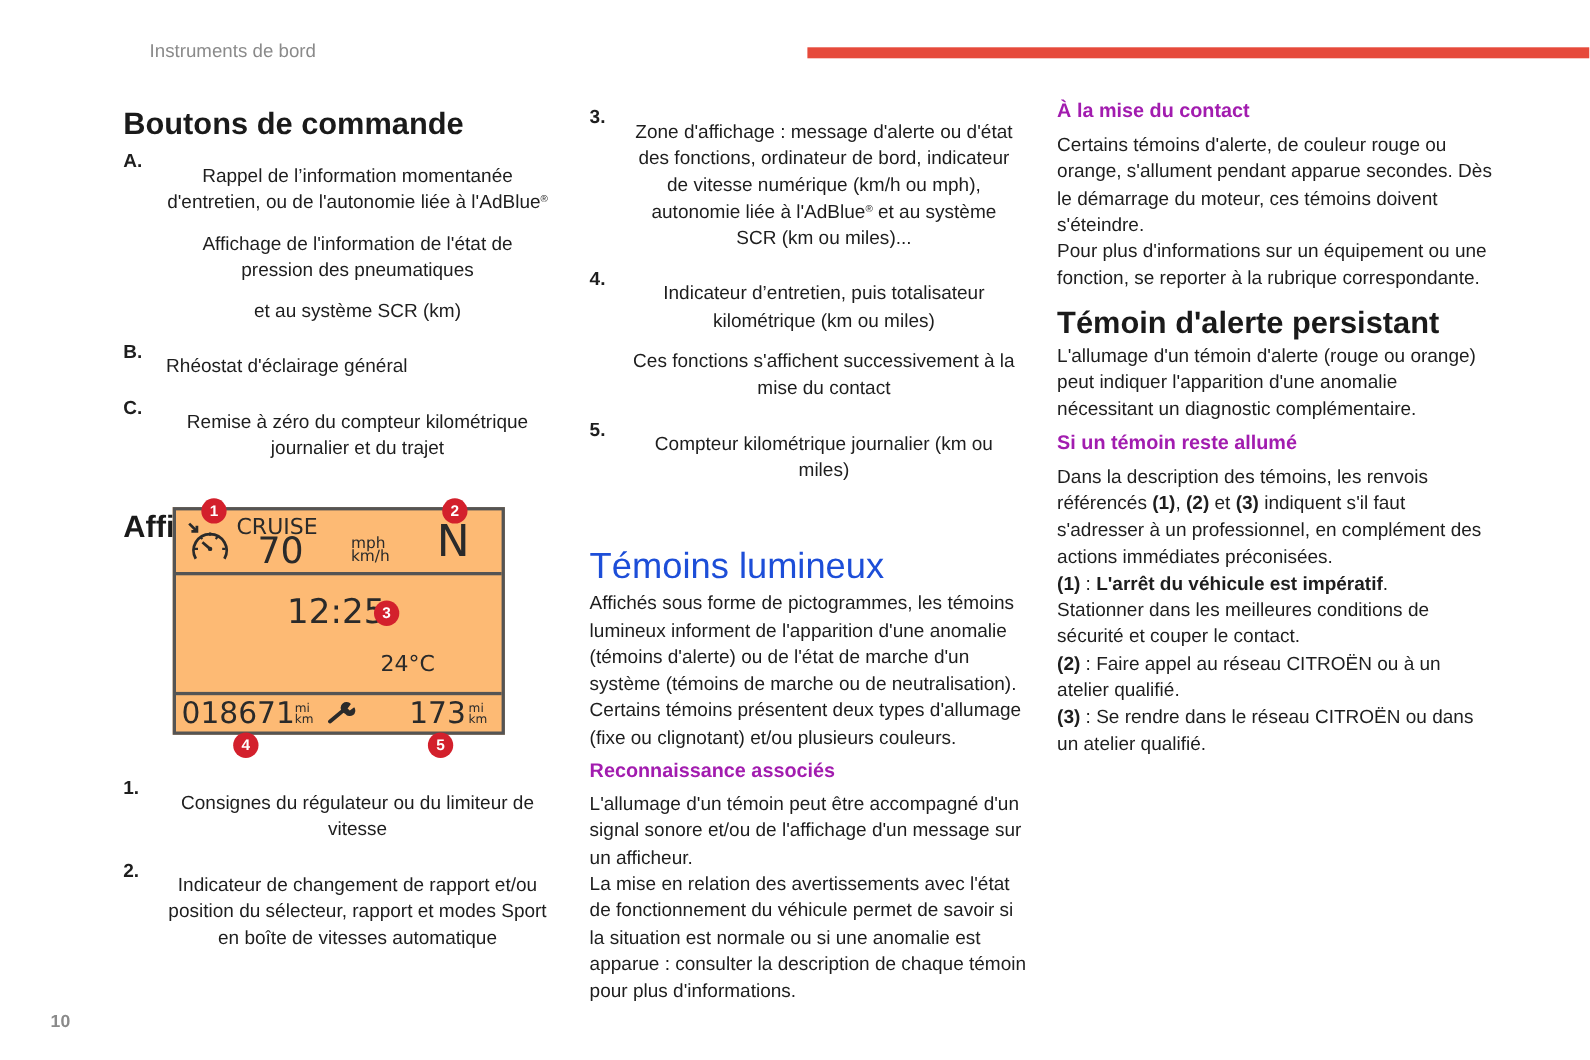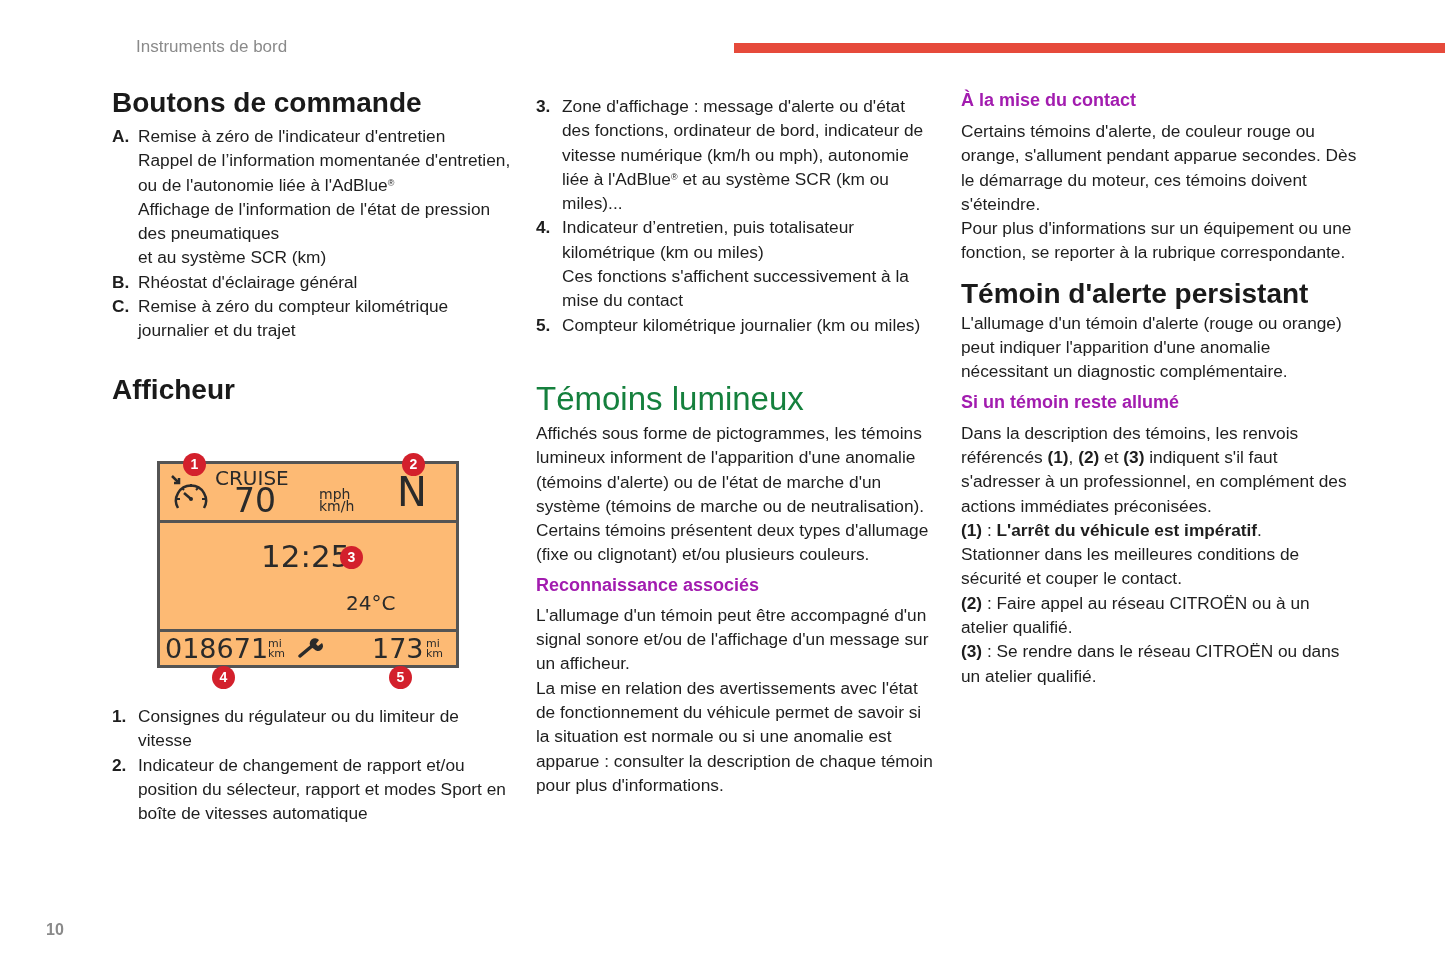--- a/index.html
+++ b/index.html
@@ -4,31 +4,31 @@
   <style>
     * { margin: 0; padding: 0; box-sizing: border-box; }
     html, body { width: 1445px; height: 964px; background: #ffffff; overflow: hidden; }
     body { position: relative; font-family: "Liberation Sans", sans-serif; color: #1e1e1e; }
 
     .header-title { position: absolute; left: 112px; top: 37px; font-size: 17px; color: #8a8a8a; margin-left: 24px; }
     .header-bar { position: absolute; left: 734px; top: 43px; width: 711px; height: 10px; background: #e64a3b; }
     .page-number { position: absolute; left: 46px; top: 921px; font-size: 16px; font-weight: bold; color: #8a8a8a; }
 
     .col { position: absolute; font-size: 17.3px; line-height: 24.3px; }
-    .col1 { left: 112px; top: 86px; width: 400px; }
+    .col1 { left: 112px; top: 96px; width: 400px; }
     .col2 { left: 536px; top: 94px; width: 400px; }
     .col3 { left: 961px; top: 88px; width: 400px; }
 
     h1.section { font-size: 28px; font-weight: bold; line-height: 34px; color: #1a1a1a; }
-    h2.light { font-size: 33px; font-weight: normal; color: #15803d; line-height: 40px; }
+    h2.light { font-size: 33px; font-weight: normal; color: #1d4ed8; line-height: 40px; }
     h3.sub { font-size: 18px; font-weight: bold; line-height: 24px; color: #a21caf; }
 
     .list-item { display: flex; }
     .list-item .marker { width: 26px; flex: none; font-weight: bold; }
-    .list-item .body p { margin: 0; }
+    .list-item .body p { margin: 13px; text-align: center; }
     sup { font-size: 9px; vertical-align: top; position: relative; top: -2px; }
 
     p { margin: 0; }
     b { font-weight: bold; }
 
     
     .display-figure { position: absolute; left: 155px; top: 452px; width: 305px; height: 240px; }
     .display-panel { position: absolute; left: 2px; top: 9px; width: 302px; height: 207px; background: #fdba74; border: 3px solid #545454; }
     .panel-row { position: absolute; left: 0; width: 100%; border-bottom: 3px solid #545454; }
     .row-top { top: 0; height: 59px; }
@@ -43,21 +43,20 @@
 
 <div class="header-title">Instruments de bord</div>
 <div class="header-bar"></div>
 
 <div class="col col1">
   <h1 class="section" style="margin-bottom:4px;">Boutons de commande</h1>
 
   <div class="list-item">
     <span class="marker">A.</span>
     <div class="body">
-      <p>Remise à zéro de l'indicateur d'entretien</p>
       <p><span>Rappel de l’information momentanée d'entretien, ou de l'autonomie liée à l'AdBlue</span><sup>®</sup></p>
       <p>Affichage de l'information de l'état de pression des pneumatiques</p>
       <p>et au système SCR (km)</p>
     </div>
   </div>
   <div class="list-item">
     <span class="marker">B.</span>
     <div class="body">
         <p>Rhéostat d'éclairage général</p>
       </div>

